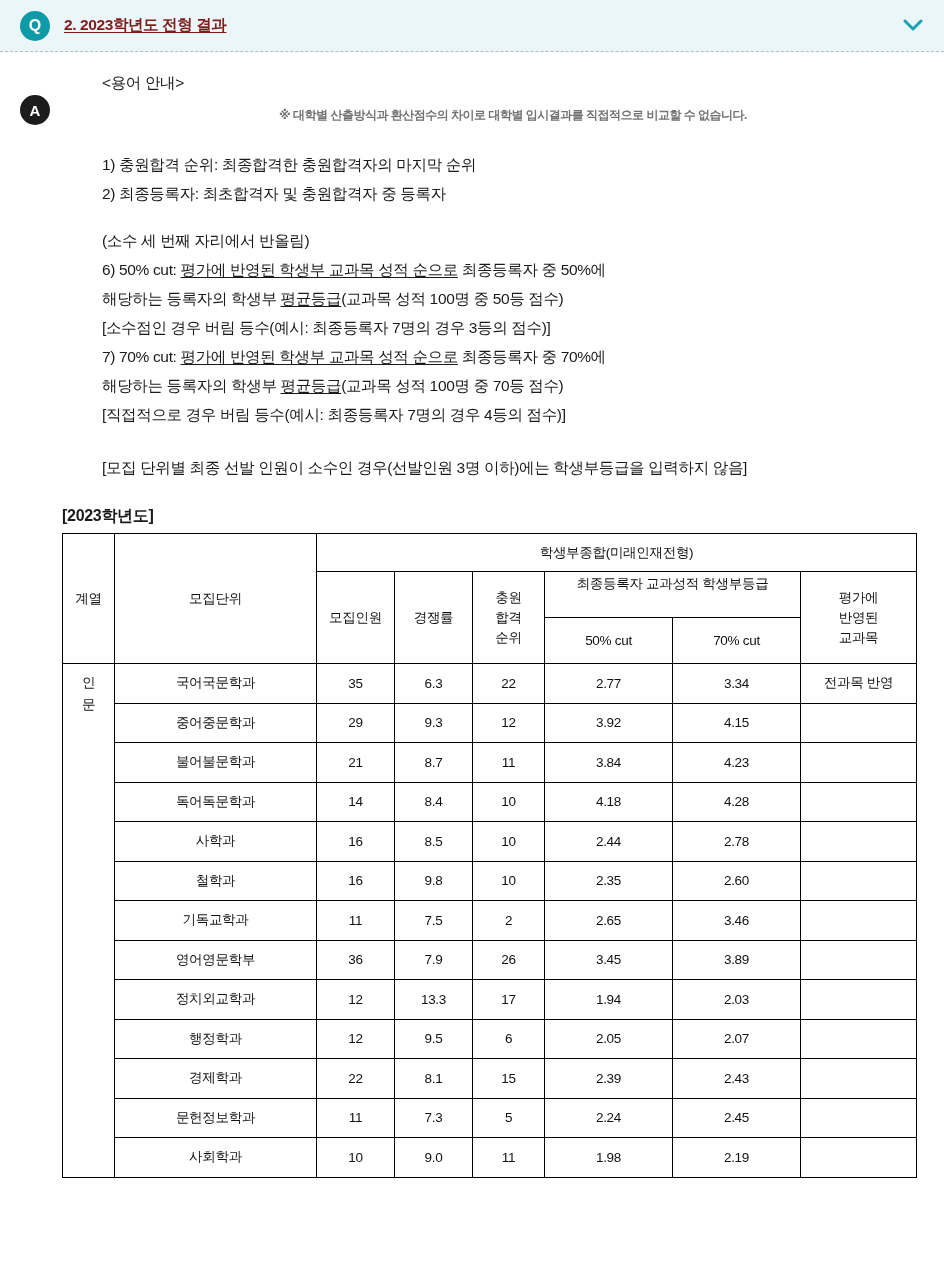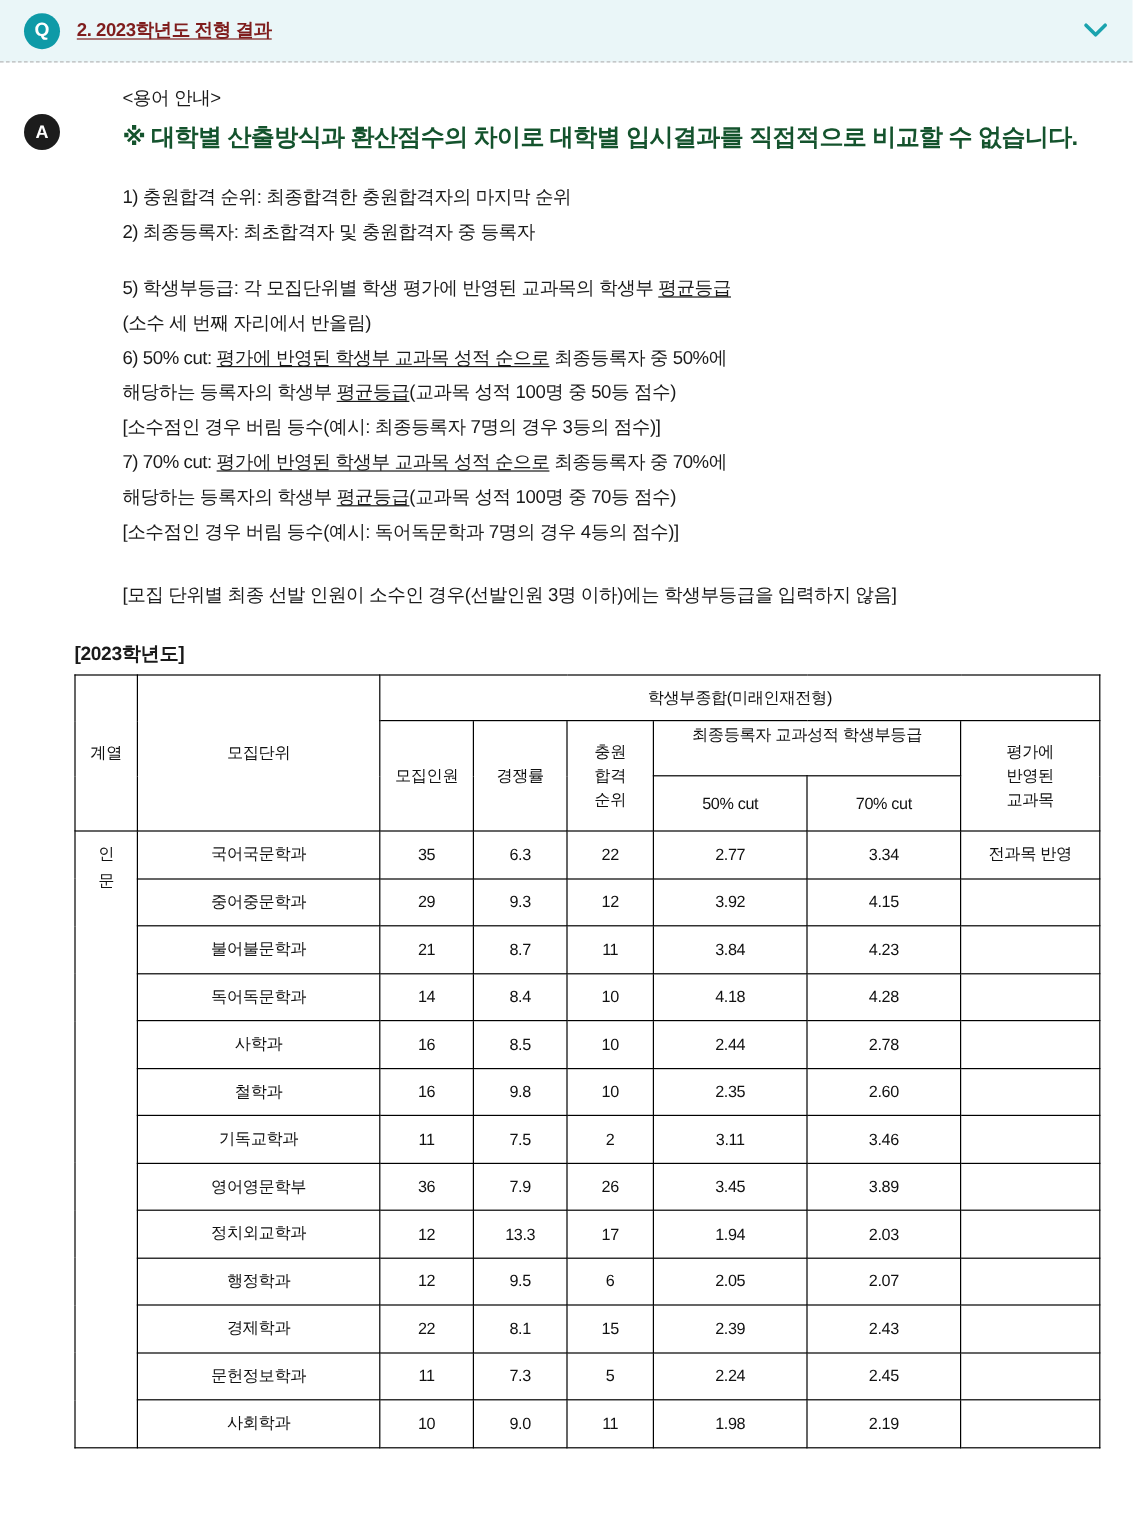--- a/index.html
+++ b/index.html
@@ -88,25 +88,26 @@
     color: #1a1a1a;
     letter-spacing: -0.35px;
   }
   .line {
     line-height: 29px;
     white-space: nowrap;
     margin-left: 40px;
   }
   .term-head { line-height: 30px; }
   .warn {
-    color: #14532d;
+    color: #737373;
     font-weight: bold;
     line-height: 34px;
-    font-size: 20px;
+    font-size: 12px;
     letter-spacing: -0.5px;
+    text-align: center;
   }
   .gap-sm { height: 18px; }
   .gap-md { height: 24px; }
   .u { text-decoration: underline; text-underline-offset: 2px; }
   .year-label {
     font-weight: bold;
     font-size: 16px;
     margin: 0 0 6px 0;
     letter-spacing: -0.3px;
   }
@@ -176,30 +177,29 @@
       <div class="line warn">※ 대학별 산출방식과 환산점수의 차이로 대학별 입시결과를 직접적으로 비교할 수 없습니다.</div>
 
       <div class="gap-sm"></div>
 
       <div class="line">1) 충원합격 순위: 최종합격한 충원합격자의 마지막 순위</div>
       <div class="line">2) 최종등록자: 최초합격자 및 충원합격자 중 등록자</div>
 
       <div class="gap-sm"></div>
 
 
-      <div class="line"><span>5) 학생부등급: 각 모집단위별 학생 평가에 반영된 교과목의 학생부 </span><span class="u">평균등급</span></div>
       <div class="line">(소수 세 번째 자리에서 반올림)</div>
 
       <div class="line"><span>6) 50% cut: </span><span class="u">평가에 반영된 학생부 교과목 성적 순으로</span><span> 최종등록자 중 50%에</span></div>
       <div class="line"><span>해당하는 등록자의 학생부 </span><span class="u">평균등급</span><span>(교과목 성적 100명 중 50등 점수)</span></div>
       <div class="line">[소수점인 경우 버림 등수(예시: 최종등록자 7명의 경우 3등의 점수)]</div>
 
       <div class="line"><span>7) 70% cut: </span><span class="u">평가에 반영된 학생부 교과목 성적 순으로</span><span> 최종등록자 중 70%에</span></div>
       <div class="line"><span>해당하는 등록자의 학생부 </span><span class="u">평균등급</span><span>(교과목 성적 100명 중 70등 점수)</span></div>
-      <div class="line">[소수점인 경우 버림 등수(예시: 독어독문학과 7명의 경우 4등의 점수)]</div>
+      <div class="line">[직접적으로 경우 버림 등수(예시: 최종등록자 7명의 경우 4등의 점수)]</div>
 
       <div class="gap-md"></div>
 
       <div class="line">[모집 단위별 최종 선발 인원이 소수인 경우(선발인원 3명 이하)에는 학생부등급을 입력하지 않음]</div>
 
       <div class="gap-md"></div>
 
       <div class="year-label">[2023학년도]</div>
 
       <table class="result">
@@ -296,21 +296,21 @@
               <td class="row-cell">10</td>
               <td class="row-cell">2.35</td>
               <td class="row-cell">2.60</td>
               <td class="row-cell"></td>
             </tr>
             <tr>
               <td class="row-cell">기독교학과</td>
               <td class="row-cell">11</td>
               <td class="row-cell">7.5</td>
               <td class="row-cell">2</td>
-              <td class="row-cell">3.11</td>
+              <td class="row-cell">2.65</td>
               <td class="row-cell">3.46</td>
               <td class="row-cell"></td>
             </tr>
             <tr>
               <td class="row-cell">영어영문학부</td>
               <td class="row-cell">36</td>
               <td class="row-cell">7.9</td>
               <td class="row-cell">26</td>
               <td class="row-cell">3.45</td>
               <td class="row-cell">3.89</td>

